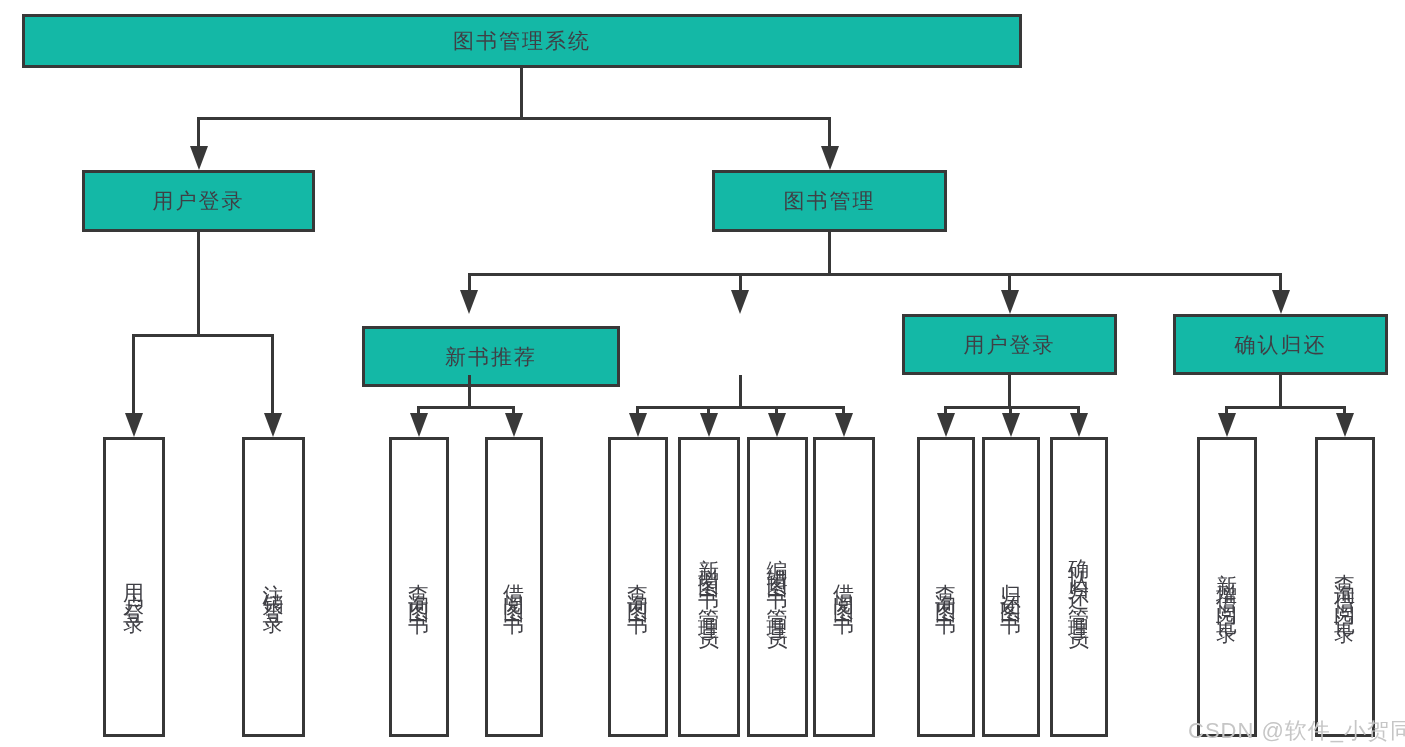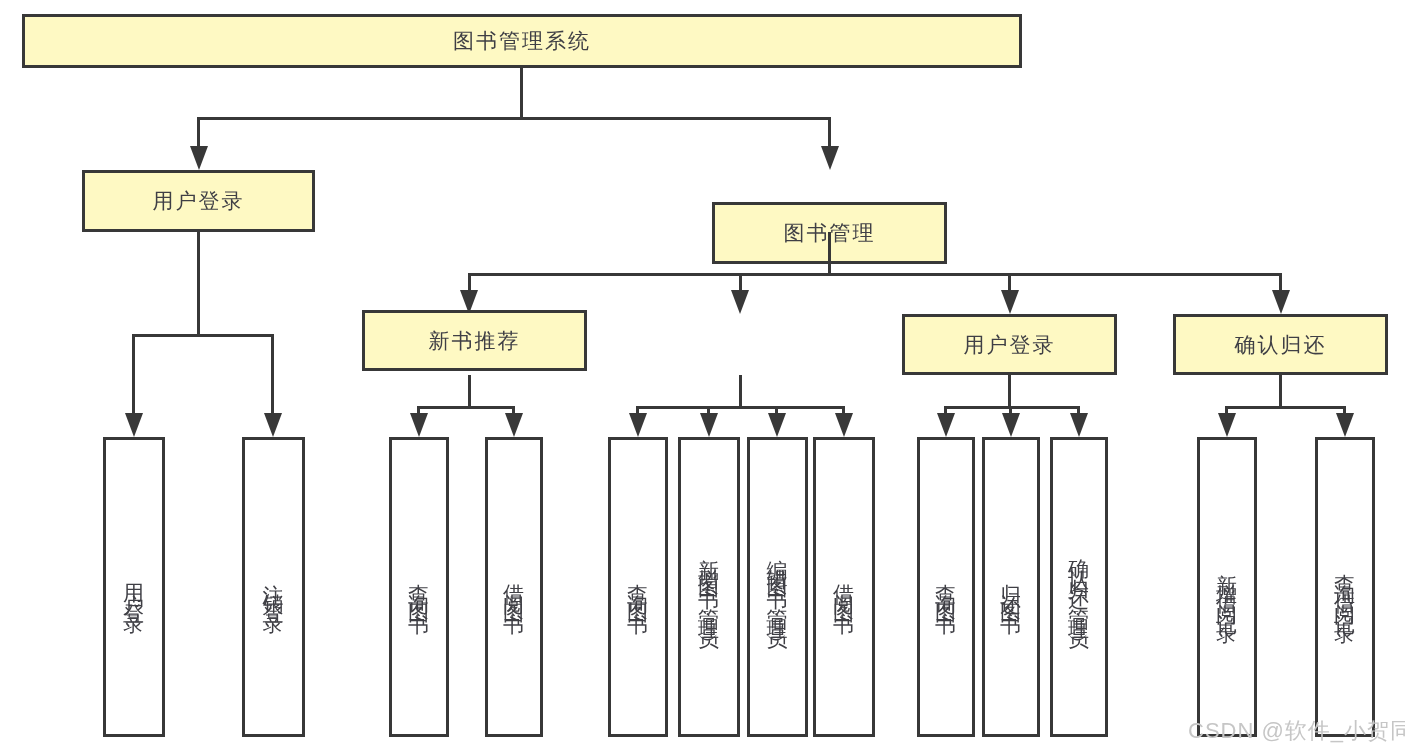--- a/index.html
+++ b/index.html
@@ -13,21 +13,21 @@
   .canvas{
     position:relative;
     width:1405px;height:747px;
     background:var(--background);
     overflow:hidden;
   }
   .box{
     position:absolute;
     box-sizing:border-box;
     border:3px solid var(--line);
-    background:#fef9c3;
+    background:#14b8a6;
     display:flex;align-items:center;justify-content:center;
     color:var(--text);
     font-size:21px;
     letter-spacing:2px;
     white-space:nowrap;
   }
   .leaf{
     position:absolute;
     box-sizing:border-box;
     border:3px solid var(--line);
@@ -68,41 +68,41 @@
   <div class="box" style="left:22px;top:14px;width:1000px;height:54px;">图书管理系统</div>
 
   <div class="vl" style="left:520px;top:66px;width:3px;height:54px;"></div>
   <div class="hl" style="left:197px;top:117px;width:634px;height:3px;"></div>
   <div class="vl" style="left:197px;top:117px;width:3px;height:32px;"></div>
   <div class="vl" style="left:828px;top:117px;width:3px;height:32px;"></div>
   <div class="arrow" style="left:190px;top:146px;"></div>
   <div class="arrow" style="left:821px;top:146px;"></div>
 
   <div class="box" style="left:82px;top:170px;width:233px;height:62px;">用户登录</div>
-  <div class="box" style="left:712px;top:170px;width:235px;height:62px;margin-top:32px;">图书管理</div>
+  <div class="box" style="left:712px;top:170px;width:235px;height:62px;">图书管理</div>
 
   <div class="vl" style="left:197px;top:232px;width:3px;height:103px;"></div>
   <div class="hl" style="left:132px;top:334px;width:142px;height:3px;"></div>
   <div class="vl" style="left:132px;top:334px;width:3px;height:81px;"></div>
   <div class="vl" style="left:271px;top:334px;width:3px;height:81px;"></div>
   <div class="arrow" style="left:125px;top:413px;"></div>
   <div class="arrow" style="left:264px;top:413px;"></div>
 
   <div class="vl" style="left:828px;top:232px;width:3px;height:44px;"></div>
   <div class="hl" style="left:468px;top:273px;width:814px;height:3px;"></div>
   <div class="vl" style="left:468px;top:273px;width:3px;height:19px;"></div>
   <div class="vl" style="left:739px;top:273px;width:3px;height:19px;"></div>
   <div class="vl" style="left:1008px;top:273px;width:3px;height:19px;"></div>
   <div class="vl" style="left:1279px;top:273px;width:3px;height:19px;"></div>
   <div class="arrow" style="left:460px;top:290px;"></div>
   <div class="arrow" style="left:731px;top:290px;"></div>
   <div class="arrow" style="left:1001px;top:290px;"></div>
   <div class="arrow" style="left:1272px;top:290px;"></div>
 
-  <div class="box" style="left:362px;top:310px;width:225px;height:61px;text-align:right;">新书推荐</div>
+  <div class="box" style="left:362px;top:326px;width:258px;height:61px;text-align:right;">新书推荐</div>
   <div class="box" style="left:902px;top:314px;width:215px;height:61px;">用户登录</div>
   <div class="box" style="left:1173px;top:314px;width:215px;height:61px;">确认归还</div>
 
   <div class="vl" style="left:468px;top:375px;width:3px;height:33px;"></div>
   <div class="hl" style="left:417px;top:406px;width:98px;height:3px;"></div>
   <div class="vl" style="left:417px;top:406px;width:3px;height:10px;"></div>
   <div class="vl" style="left:512px;top:406px;width:3px;height:10px;"></div>
   <div class="arrow" style="left:410px;top:413px;"></div>
   <div class="arrow" style="left:505px;top:413px;"></div>
 

